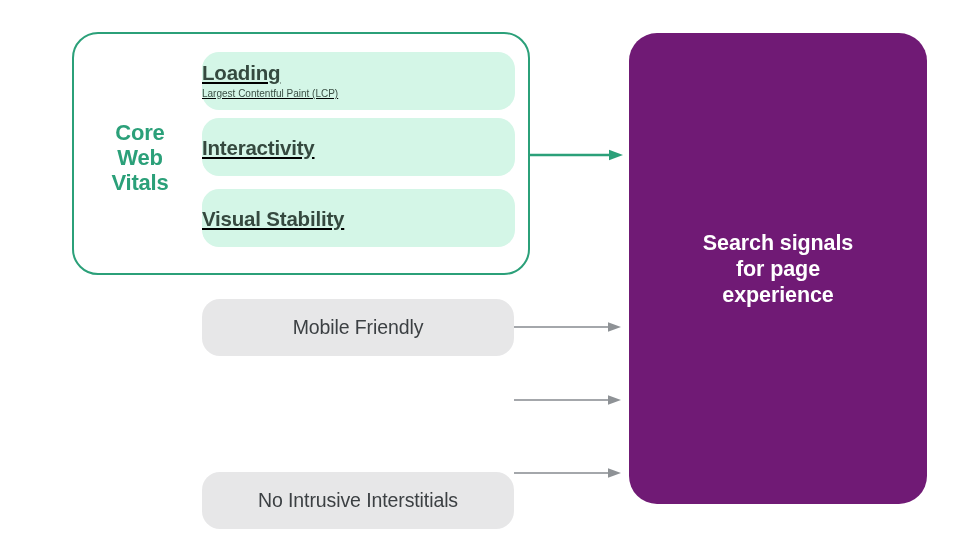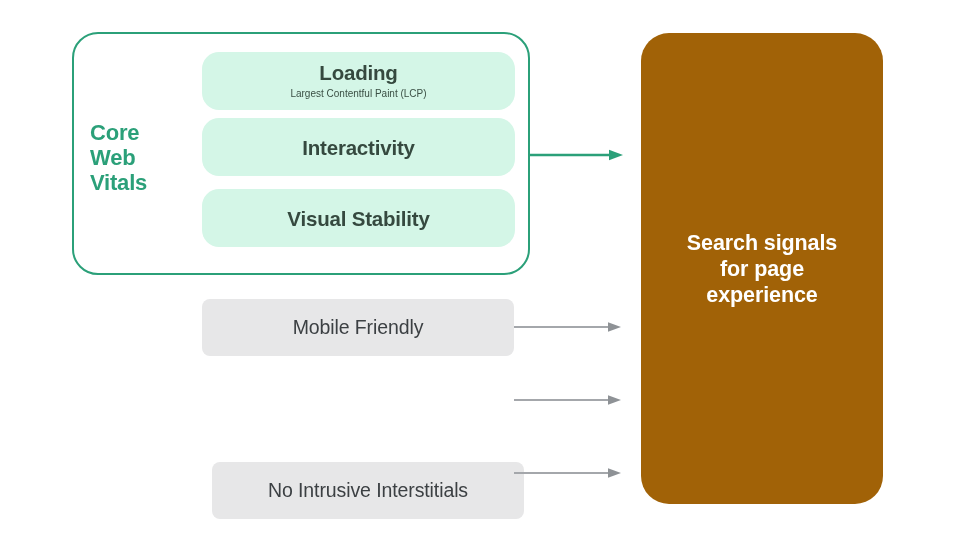--- a/index.html
+++ b/index.html
@@ -6,48 +6,49 @@
   .canvas{
     position:relative;width:960px;height:540px;background:#ffffff;overflow:hidden;
     font-family:"Liberation Sans",sans-serif;
   }
   
   .cwv-container{
     position:absolute;left:72px;top:32px;width:458px;height:243px;
     box-sizing:border-box;border:2px solid #2ba079;border-radius:26px;background:#ffffff;
   }
   .cwv-label{
-    position:absolute;left:90px;top:120px;width:124px;
-    text-align:left;font-size:22px;font-weight:700;line-height:25px;
+    position:absolute;left:78px;top:120px;width:124px;
+    text-align:center;font-size:22px;font-weight:700;line-height:25px;
     color:#2ba079;white-space:pre-line;letter-spacing:-0.2px;
   }
   
   .pill{
     position:absolute;left:202px;width:313px;height:58px;border-radius:17px;
-    background:#d4f6e7;display:flex;flex-direction:column;align-items:center;justify-content:center;
+    background:#d4f6e7;display:flex;flex-direction:column;align-items:flex-start;justify-content:center;
     text-align:center;
+    text-decoration:underline;
   }
   .pill-title{font-size:20.5px;font-weight:700;line-height:25px;color:#35493f;letter-spacing:-0.2px;}
   .pill-sub{font-size:10px;font-weight:400;line-height:17px;color:#3b5045;}
   .pill-1{top:52px;}
   .pill-2{top:118px;}
   .pill-3{top:189px;}
   
   .gray-pill{
-    position:absolute;left:202px;width:312px;height:57px;border-radius:8px;
+    position:absolute;left:202px;width:312px;height:57px;border-radius:18px;
     background:#e7e7e8;display:flex;align-items:center;justify-content:center;text-align:center;
   }
   .gray-label{font-size:19.5px;font-weight:400;color:#3c4043;letter-spacing:-0.1px;}
   .gray-1{top:299px;}
   .gray-2{top:372px;}
-  .gray-3{top:462px;margin-left:10px;}
+  .gray-3{top:472px;}
   
   .blue-box{
-    position:absolute;left:629px;top:33px;width:242px;height:471px;border-radius:28px;
-    background:#a16207;display:flex;align-items:center;justify-content:center;margin-left:12px;
+    position:absolute;left:629px;top:33px;width:298px;height:471px;border-radius:28px;
+    background:#701a75;display:flex;align-items:center;justify-content:center;
   }
   .blue-label{
     text-align:center;color:#ffffff;font-size:21.5px;font-weight:700;line-height:26px;
     white-space:pre-line;letter-spacing:-0.1px;
   }
   
   .arrow{position:absolute;}
   .arrow-green{left:530px;top:147px;}
   .arrow-gray-1{left:514px;top:319px;}
   .arrow-gray-2{left:514px;top:392px;}

